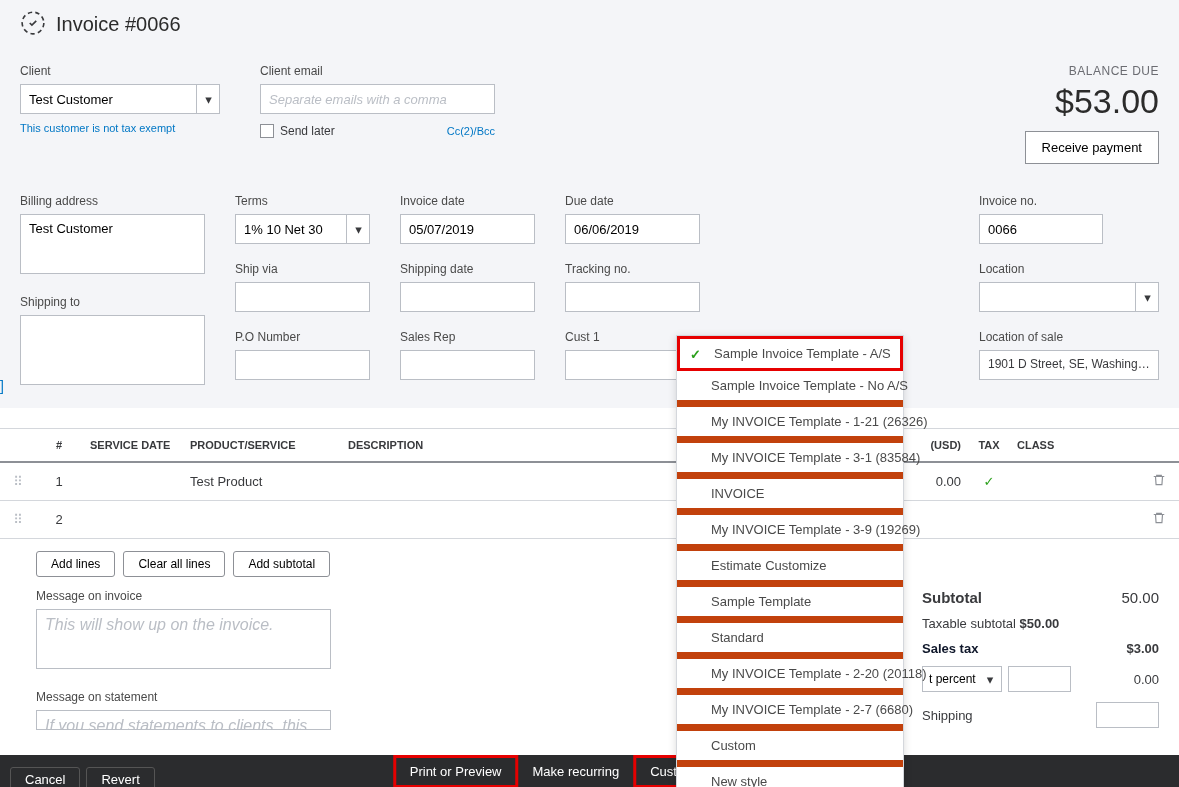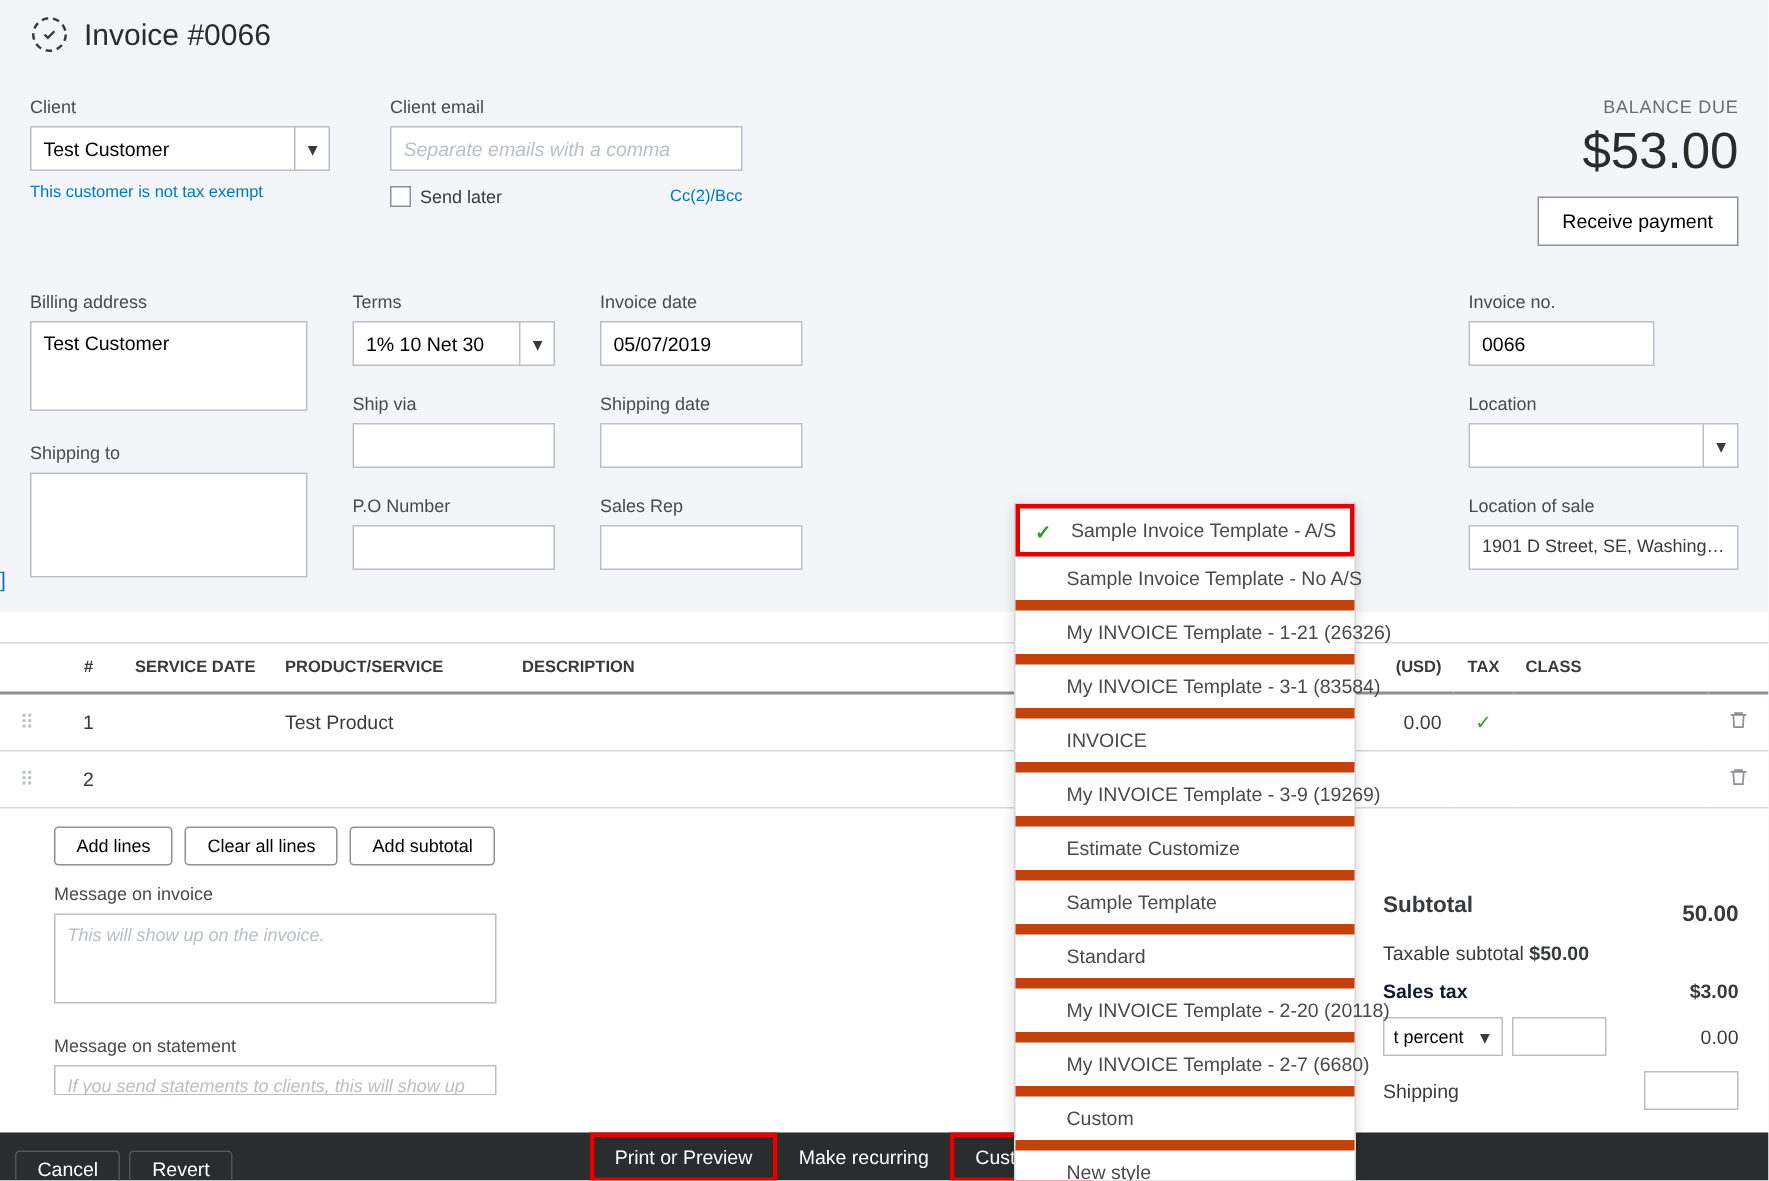--- a/index.html
+++ b/index.html
@@ -42,27 +42,27 @@
 .lines-table { width: 100%; border-collapse: collapse; }
 .lines-table th { font-size: 11px; font-weight: 700; color: #393a3d; text-align: left; padding: 10px 8px; border-top: 1px solid #d4d7dc; border-bottom: 2px solid #8d9096; }
 .lines-table td { padding: 10px 8px; border-bottom: 1px solid #d4d7dc; font-size: 13px; vertical-align: middle; }
 .grip { color: #babec5; cursor: grab; text-align: center; }
 .trash-icon { width: 14px; height: 14px; }
 .line-btns { display: flex; gap: 8px; margin: 12px 0 0 36px; }
 .line-btn { border: 1px solid #8d9096; background: #fff; padding: 5px 14px; font-size: 12px; cursor: pointer; border-radius: 3px; }
 
 .footer-cols { display: flex; justify-content: space-between; margin: 12px 20px 0 36px; }
 .msg-col { width: 295px; }
-.msg-textarea { height: 60px; color: #8d9096; font-style: italic; font-size: 12px; }
+.msg-textarea { height: 60px; color: #8d9096; font-style: italic; font-size: 16px; }
 .totals-col { margin-right: 0; }
 .total-row { display: flex; justify-content: space-between; align-items: center; gap: 28px; margin-bottom: 10px; }
 .total-row .tlabel { font-size: 13px; text-align: right; }
 .total-row .tval { font-size: 13px; min-width: 60px; text-align: right; }
 .subtotal .tlabel { font-weight: 700; font-size: 15px; }
-.subtotal .tval { font-weight: 700; font-size: 15px; margin-top: 12px; }
+.subtotal .tval { font-weight: 400; font-size: 15px; }
 .sales-tax { color: #0f172a; font-weight: 700; }
 .small-input { width: 63px; height: 26px; border: 1px solid #babec5; padding: 3px 6px; font-size: 12px; text-align: right; }
 .small-select { width: 80px; height: 26px; border: 1px solid #babec5; padding: 3px 20px 3px 6px; font-size: 12px; position: relative; }
 
 .bottom-bar { position: absolute; bottom: 0; left: 0; right: 0; height: 32px; background: #2b2c2e; display: flex; align-items: center; padding: 0 10px; color: #fff; font-size: 13px; }
 .bb-left { display: flex; gap: 0; margin-top: 16px; }
 .bb-center { margin-left: auto; margin-right: auto; display: flex; gap: 0; position: absolute; left: 50%; transform: translateX(-50%); }
 .bb-btn { background: transparent; border: none; color: #fff; padding: 6px 14px; font-size: 13px; cursor: pointer; }
 .bb-btn.bordered { border: 1px solid #555; border-radius: 3px; margin-right: 6px; padding: 4px 14px;}
 .highlight-red { border: 3px solid #e60000 !important; }
@@ -158,20 +158,34 @@
       <div>
         <label class="label">Shipping date</label>
         <input class="input" style="">
       </div>
       <div>
         <label class="label">Sales Rep</label>
         <input class="input" style="">
       </div>
     </div>
 
+    <div class="col-stack mid-col">
+      <div>
+        <label class="label">Due date</label>
+        <input class="input" value="06/06/2019" style="">
+      </div>
+      <div>
+        <label class="label">Tracking no.</label>
+        <input class="input" style="">
+      </div>
+      <div>
+        <label class="label">Cust 1</label>
+        <input class="input" style="">
+      </div>
+    </div>
 
     <div class="col-stack right-gap">
       <div>
         <label class="label">Invoice no.</label>
         <input class="input" style="width: 124px;" value="0066">
       </div>
       <div>
         <label class="label">Location</label>
         <div class="select-wrap">
           <input class="select" style="">

